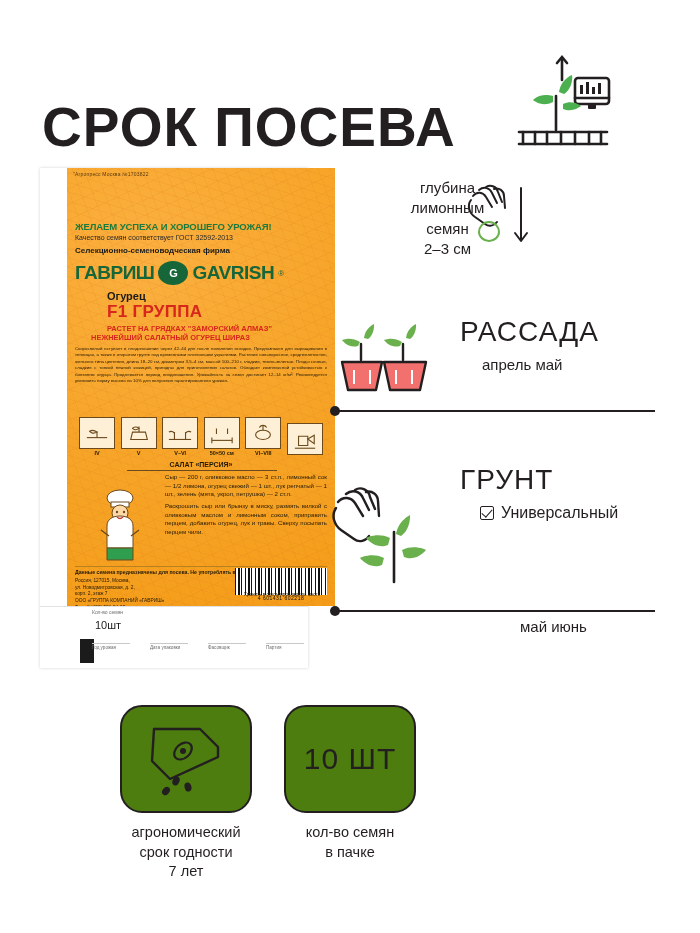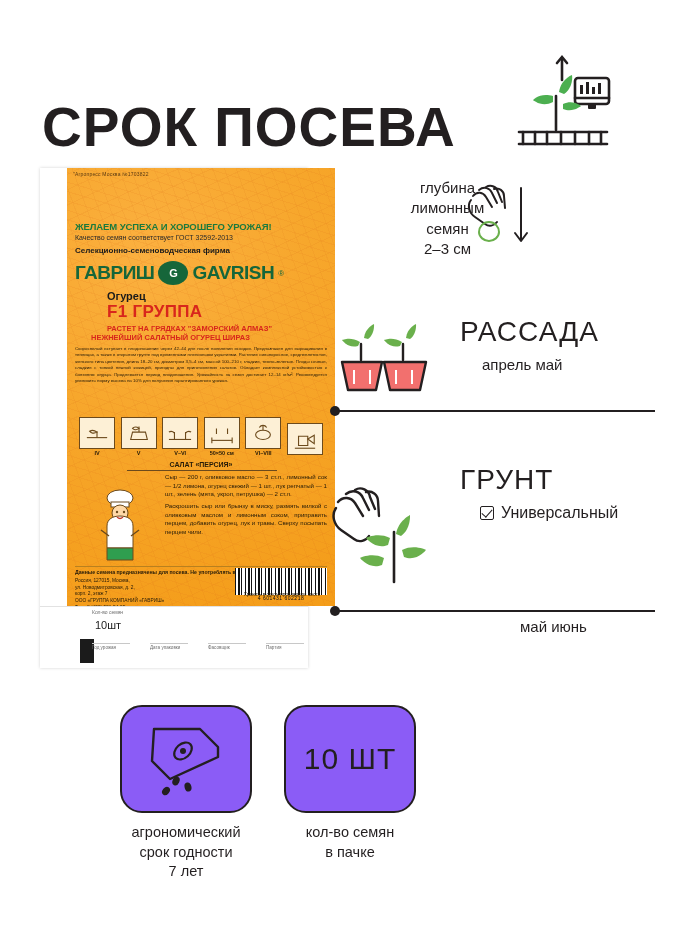--- a/index.html
+++ b/index.html
@@ -410,21 +410,21 @@
     gap: 32px;
   }
   .card { width: 132px; text-align: center; }
   .card-box {
     width: 132px; height: 108px;
     border: 2px solid #231f20;
     border-radius: 22px;
     display: flex;
     align-items: center;
     justify-content: center;
-    background: #8b5cf6;
+    background: #4d7c0f;
   }
   .card-cap {
     margin-top: 10px;
     font-size: 14.5px;
     line-height: 1.35;
     color: #231f20;
   }
   .card-qty {
     font-size: 30px;
     letter-spacing: 1px;

